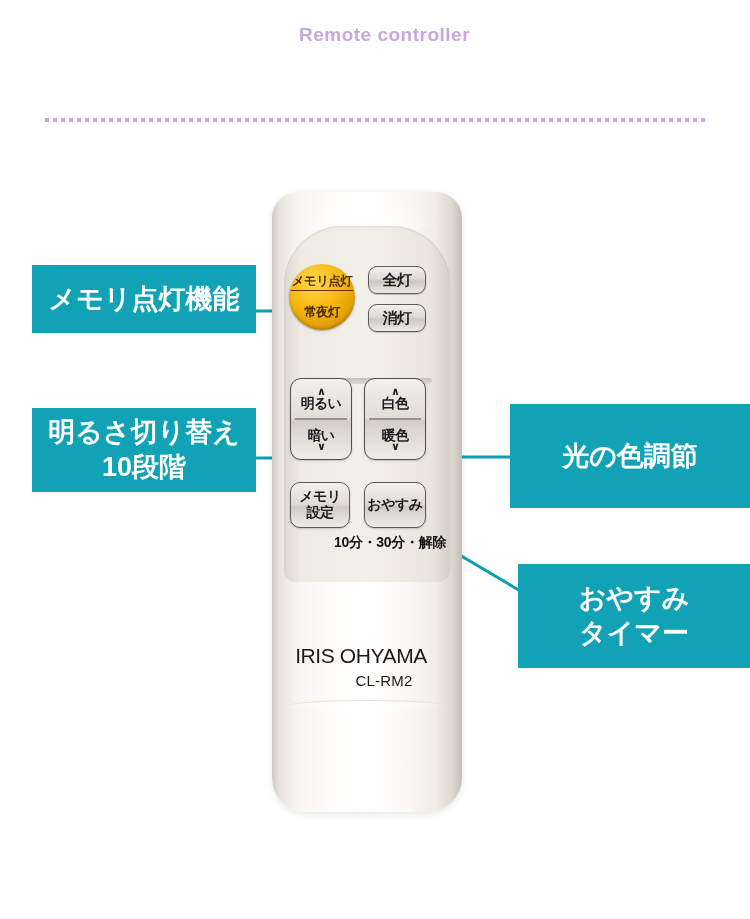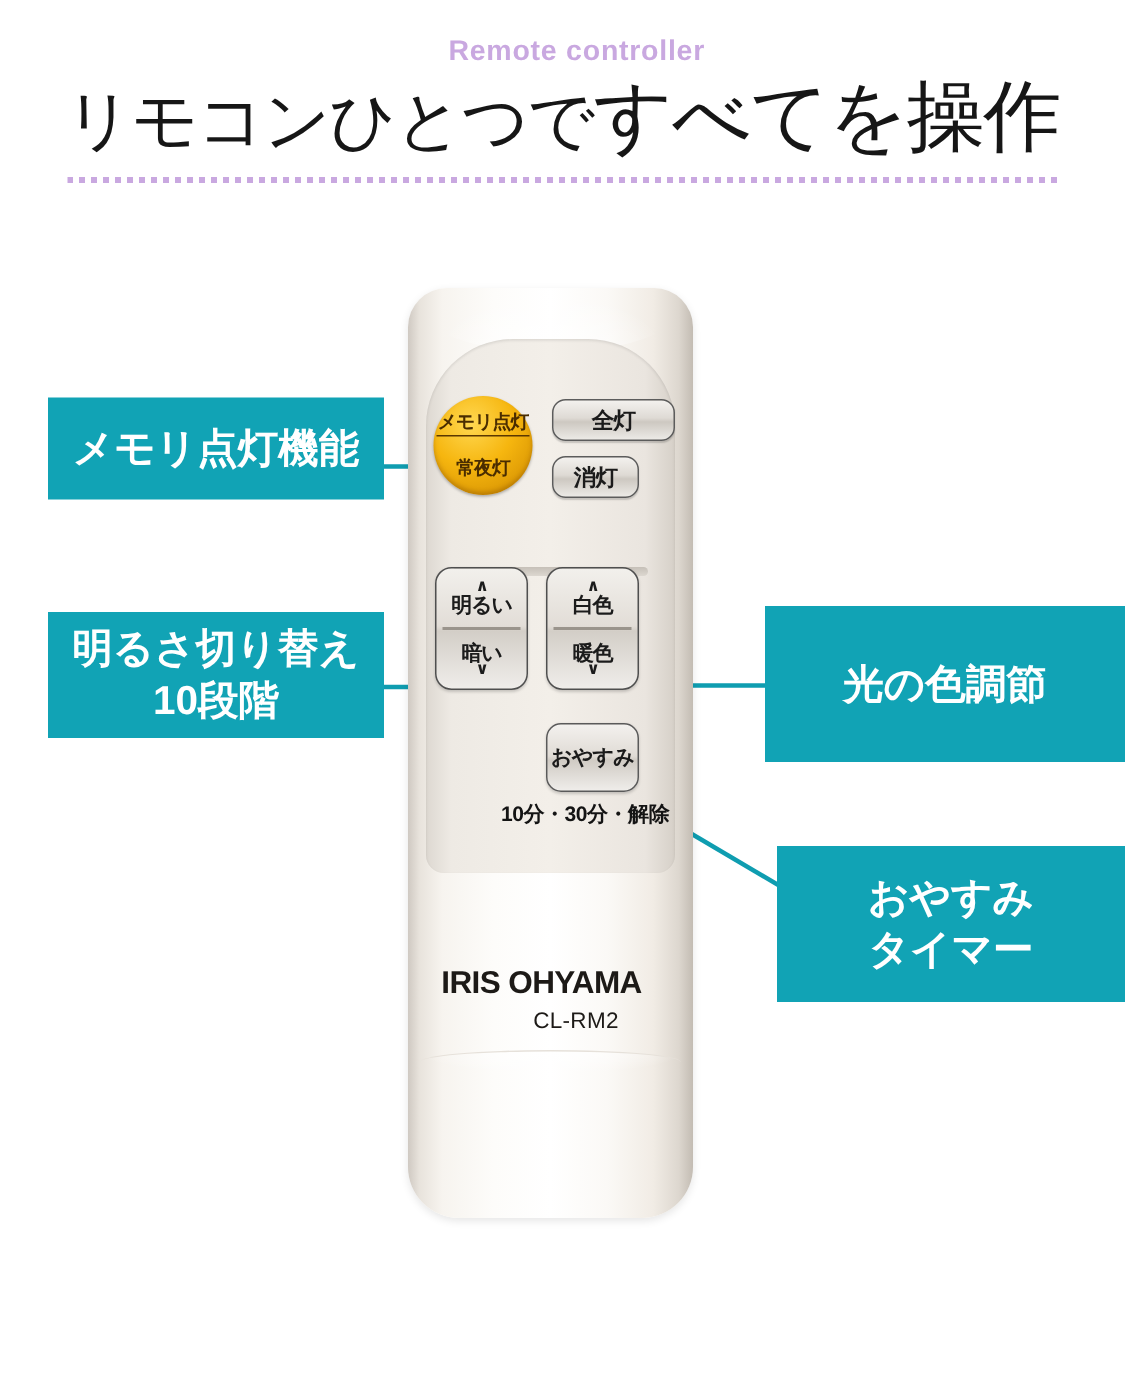--- a/index.html
+++ b/index.html
@@ -95,21 +95,21 @@
 
   
   .key {
     position:absolute; border-radius:9px;
     background:linear-gradient(to bottom,#f3f1ee 0%,#dedad4 45%,#cdc8c1 55%,#eceae6 100%);
     border:1.6px solid #5c5c5c;
     box-shadow:0 1px 1px rgba(0,0,0,.18);
     display:flex; align-items:center; justify-content:center;
     color:#1b1b1b; font-weight:bold;
   }
-  #btn-zento  { left:96px; top:74px;  width:82px; height:28px; font-size:15px; letter-spacing:-.5px; }
+  #btn-zento  { left:96px; top:74px;  width:58px; height:28px; font-size:15px; letter-spacing:-.5px; }
   #btn-shoto  { left:96px; top:112px; width:58px; height:28px; font-size:15px; letter-spacing:-.5px; }
 
   
   .rocker {
     position:absolute; width:62px; height:82px; border-radius:11px;
     background:linear-gradient(to bottom,#f2f0ec,#e2ddd7 48%,#d3cec7 52%,#efedea);
     border:1.7px solid #4f4f4f;
     box-shadow:0 1px 2px rgba(0,0,0,.18);
     display:flex; flex-direction:column;
   }
@@ -137,44 +137,41 @@
 
   .timer-note {
     position:absolute; left:62px; top:342px; width:120px;
     font-size:14px; font-weight:bold; color:#141414; white-space:nowrap;
     letter-spacing:-.3px;
   }
 
   
   .brand {
     position:absolute; left:0; top:452px; width:178px; text-align:center;
-    color:#1d1a17; font-weight:bold; font-size:21px; letter-spacing:-.4px;
+    color:#1d1a17; font-weight:normal; font-size:21px; letter-spacing:-.4px;
   }
   .model {
     position:absolute; left:0; top:480px; width:224px; text-align:center;
     color:#1d1a17; font-size:15px; letter-spacing:.2px;
   }
   
   .seam {
     position:absolute; left:8px; top:508px; width:174px; height:16px;
     border-radius:50%;
     background:radial-gradient(ellipse at 50% 0%, rgba(255,255,255,.9), rgba(255,255,255,0) 72%);
     border-top:1px solid #e6e1da;
   }
 </style>
 </head>
 <body>
 
 <div id="stage">
 
   <div class="eyebrow">Remote controller</div>
 
-  <div class="headline">
-    <span class="h-light">リモコンひとつで</span><span class="h-bold">すべてを操作</span>
-  </div>
 
   <div class="divider"></div>
 
   <svg class="lead-svg" viewBox="0 0 750 919">
     <line x1="256" y1="311" x2="318" y2="311" stroke="#0f9db0" stroke-width="3"></line>
     <line x1="256" y1="458" x2="320" y2="458" stroke="#0f9db0" stroke-width="3"></line>
     <line x1="432" y1="457" x2="510" y2="457" stroke="#0f9db0" stroke-width="3"></line>
     <line x1="424" y1="534" x2="556" y2="612" stroke="#0f9db0" stroke-width="3"></line>
   </svg>
 
@@ -236,20 +233,24 @@
         <span class="chev">∧</span>
         <span>白色</span>
       </div>
       <div class="rk-div"></div>
       <div class="half">
         <span>暖色</span>
         <span class="chev">∨</span>
       </div>
     </div>
 
+    <div class="key2" id="btn-memset">
+      <span>メモリ</span>
+      <span>設定</span>
+    </div>
     <div class="key2" id="btn-oyasumi">
       <span>おやすみ</span>
     </div>
 
     <div class="timer-note">10分・30分・解除</div>
 
     <div class="brand">IRIS OHYAMA</div>
     <div class="model">CL-RM2</div>
     <div class="seam"></div>
   </div>

